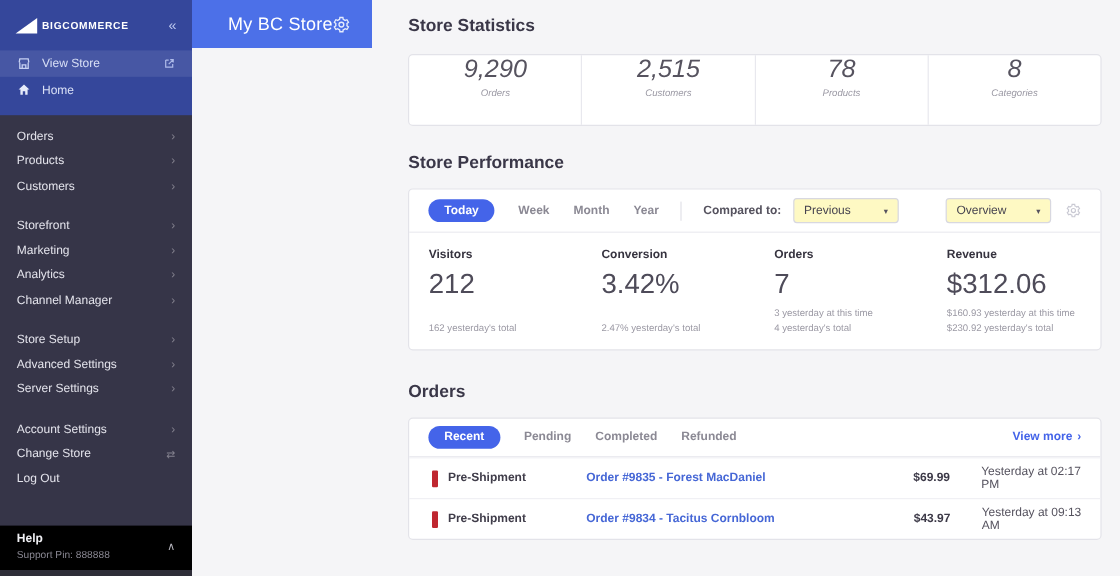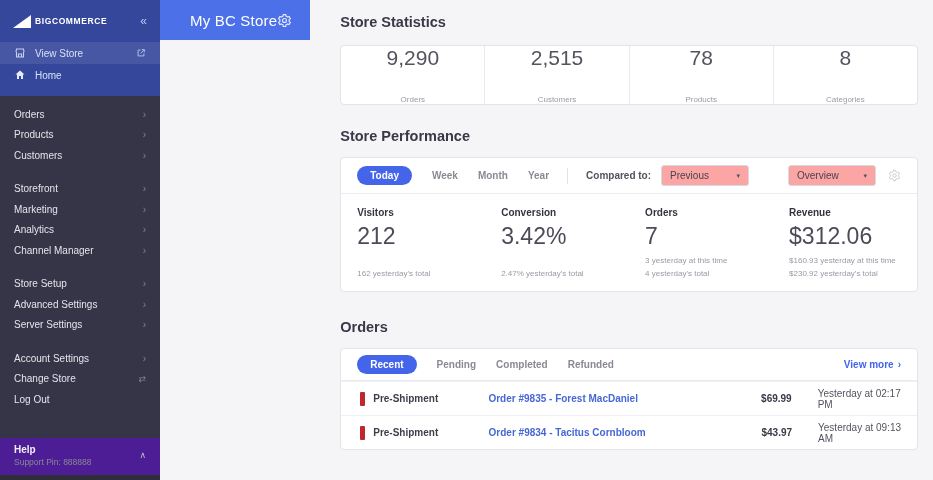--- a/index.html
+++ b/index.html
@@ -23,56 +23,56 @@
   .side-nav-item svg { display:block; }
 
   .sidebar-menu { flex:1; padding-top:8px; overflow:hidden; }
   .menu-group { margin-bottom:13px; }
   .menu-item { height:20.5px; display:flex; align-items:center; padding:0 14px;
                color:#e4e4ec; font-size:10px; cursor:pointer; }
   .menu-item .grow { flex:1; }
   .menu-item .chev { color:#84828f; font-size:10px; }
   .menu-item .swap { color:#84828f; font-size:9px; }
 
-  .help-block { background:#4c1d95; padding:6px 14px 8px; display:flex; align-items:flex-start; }
+  .help-block { background:#000000; padding:6px 14px 8px; display:flex; align-items:flex-start; }
   .help-title { color:#f0f0f4; font-size:10px; font-weight:700; }
   .help-sub { color:#8a8893; font-size:8.5px; margin-top:2px; }
   .help-chev { margin-left:auto; color:#b9b8c0; font-size:9px; margin-top:6px; }
   .sidebar-bottom-strip { height:5px; background:#2e2d38; }
 
   
   .main { flex:1; display:flex; flex-direction:row; min-width:0; }
   .topbar { height:40px; background:#4c70e8; display:flex; align-items:center; padding:0 18px 0 30px; flex-shrink:0; }
   .topbar-title { color:#ffffff; font-size:15px; font-weight:400; letter-spacing:.2px; }
   .topbar .grow { flex:1; }
   .gear-btn { color:#dfe6fb; cursor:pointer; display:flex; }
 
   .content { flex:1; padding:14px 15px 0 30px; overflow:hidden; }
   .section-h { font-size:14.5px; font-weight:700; color:#3a3748; }
 
   .card { background:#ffffff; border:1px solid #e3e3e9; border-radius:4px; }
 
   
   .stats-card { margin-top:15px; height:60px; display:flex; }
-  .stat-cell { flex:1; display:flex; flex-direction:column; align-items:center; justify-content:space-between; border-right:1px solid #e8e8ee; }
+  .stat-cell { flex:1; display:flex; flex-direction:column; align-items:center; justify-content:flex-start; border-right:1px solid #e8e8ee;font-style:italic; }
   .stat-cell:last-child { border-right:none; }
   .stat-value { font-size:21px; font-weight:400; color:#56535f; }
   .stat-label { font-size:8px; color:#9b99a4; margin-top:3px; }
 
   .section-h.perf { margin-top:23px; }
 
   
   .perf-card { margin-top:13px; }
   .toolbar { height:36px; display:flex; align-items:center; padding:0 16px; border-bottom:1px solid #ebebf0; }
   .pill { background:#4464e9; color:#fff; font-size:10px; font-weight:700; padding:4px 13px; border-radius:12px; cursor:pointer; }
   .tab-plain { font-size:10px; font-weight:600; color:#8b8994; margin-left:20px; cursor:pointer; }
   .vdiv { width:1px; height:16px; background:#e2e2e8; margin:0 18px; }
   .cmp-label { font-size:10px; font-weight:700; color:#55525e; }
   .select-box { display:flex; align-items:center; justify-content:space-between; border:1px solid #d8d8e0; border-radius:3px;
-                font-size:10px; color:#46434f; padding:4px 8px; margin-left:10px; min-width:88px; cursor:pointer; background:#fca5a5; }
+                font-size:10px; color:#46434f; padding:4px 8px; margin-left:10px; min-width:88px; cursor:pointer; background:#fef9c3; }
   .select-box .arrow { font-size:7px; color:#55525e; margin-left:8px; }
   .toolbar .grow { flex:1; }
   .gear-small { color:#c9c9d3; margin-left:12px; display:flex; cursor:pointer; }
 
   .metrics { display:flex; padding:13px 16px 11px;gap:32px; }
   .metric { flex:1; display:flex; flex-direction:column; min-height:73px; }
   .metric-label { font-size:10px; font-weight:700; color:#36333f; }
   .metric-value { font-size:23px; font-weight:300; color:#4e4b59; margin-top:5px; }
   .metric-notes { margin-top:auto; }
   .metric-note { font-size:8px; color:#9b99a4; line-height:13px; }

